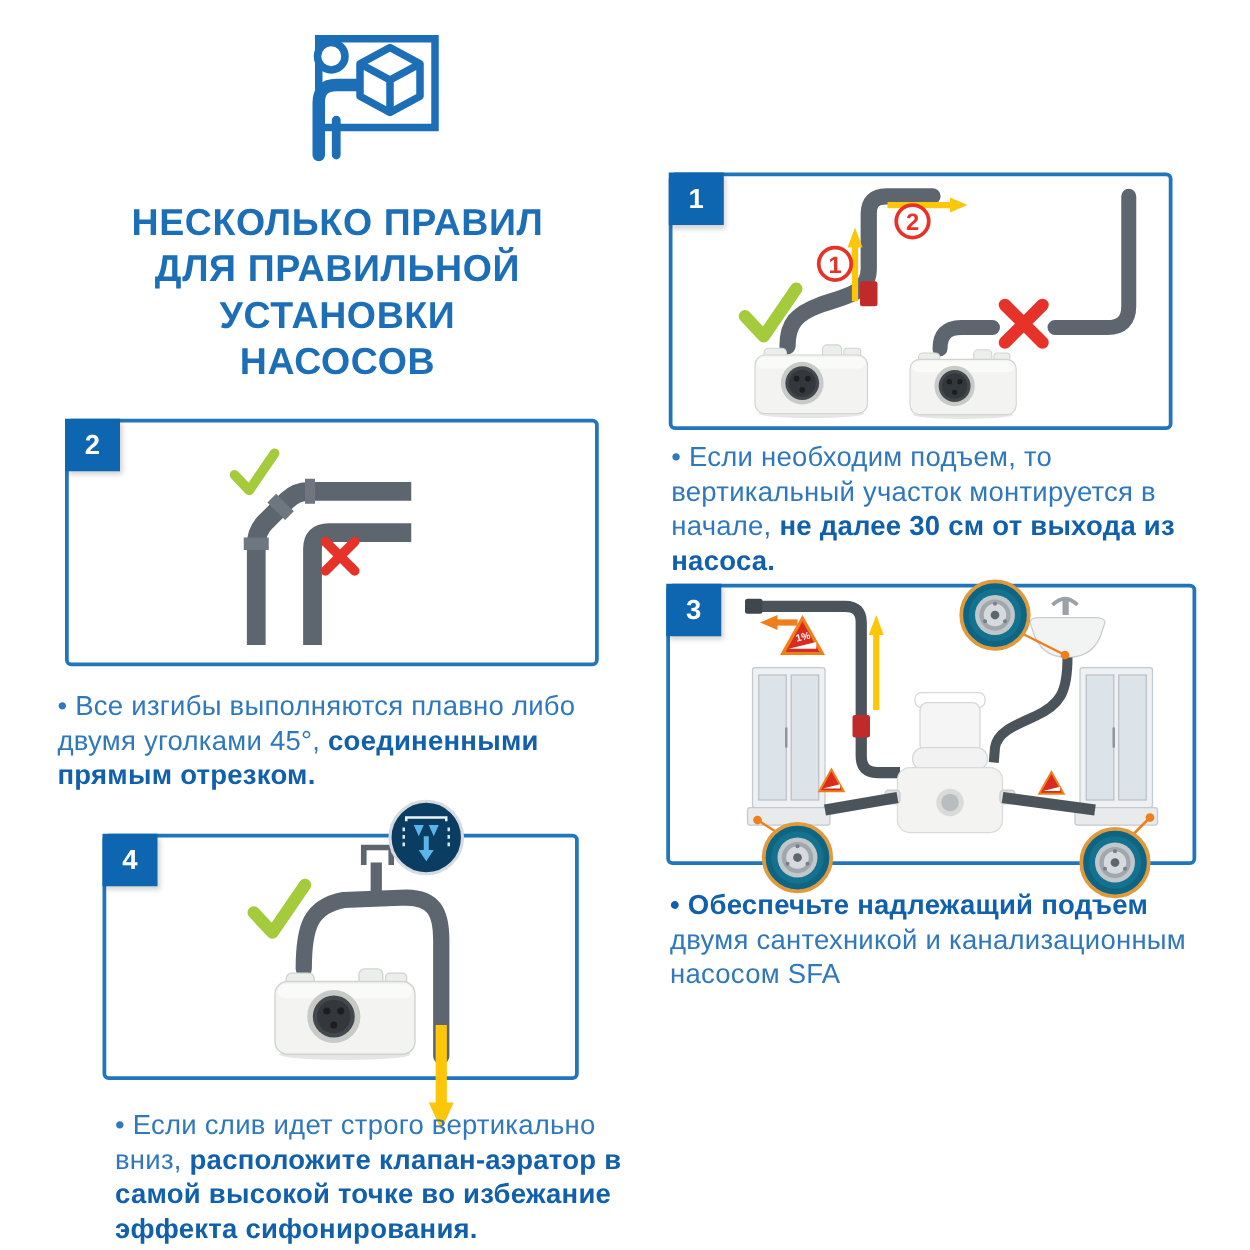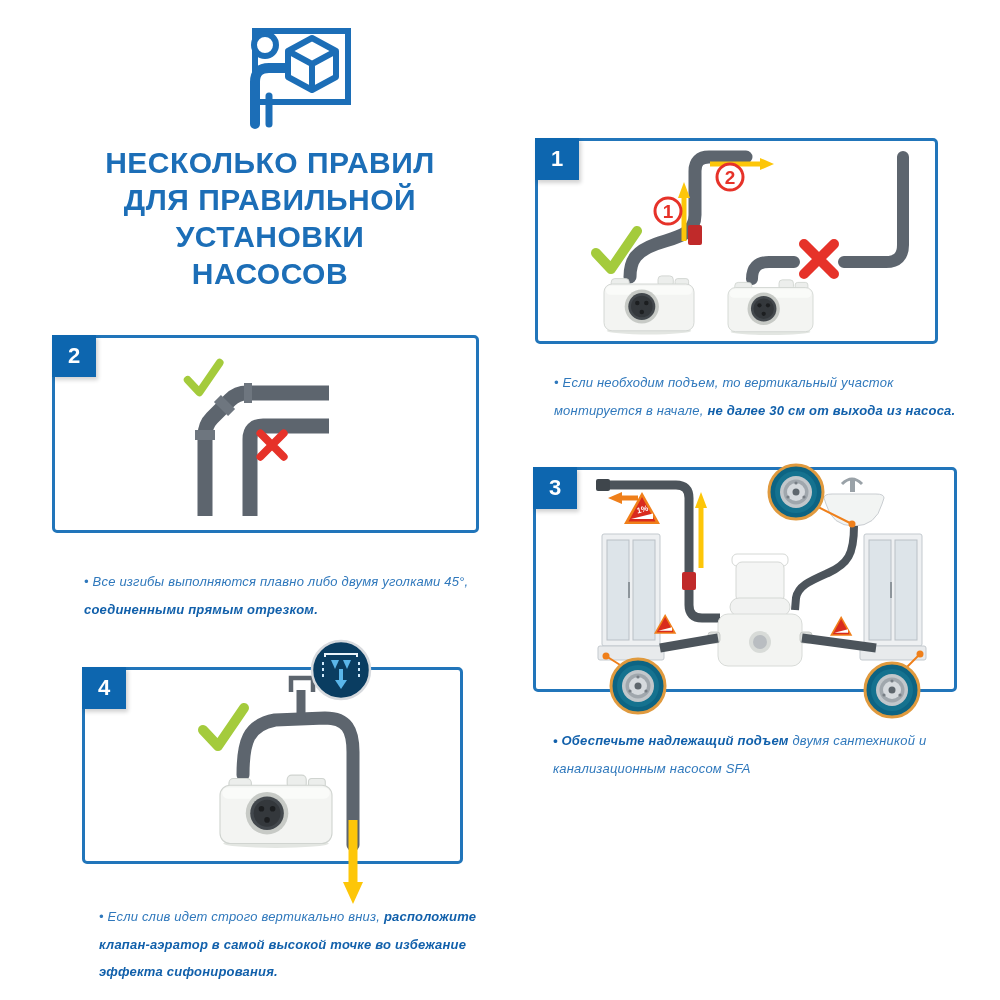--- a/index.html
+++ b/index.html
@@ -2,41 +2,41 @@
 <html><head>
 <meta charset="utf-8">
 <style>
   html,body{margin:0;padding:0;}
   body{width:1000px;height:1000px;background:#ffffff;font-family:"Liberation Sans",sans-serif;position:relative;overflow:hidden;}
   .abs{position:absolute;}
   svg{overflow:visible;display:block;}
 
   
   #presenter-icon{left:225px;top:26px;width:130px;height:102px;}
-  #main-title{left:55px;top:144px;width:430px;text-align:center;color:#1c6eb7;
+  #main-title{left:55px;top:160px;width:430px;text-align:center;color:#1c6eb7;
     font-size:30px;line-height:37px;font-weight:700;letter-spacing:.5px;white-space:pre-line;}
 
   
   .panel{position:absolute;background:#ffffff;border:3px solid #2175ba;border-radius:5px;}
   #panel-1{left:535px;top:138px;width:397px;height:200px;}
   #panel-2{left:52px;top:335px;width:421px;height:192px;}
   #panel-3{left:533px;top:467px;width:418px;height:219px;}
   #panel-4{left:82px;top:667px;width:375px;height:191px;}
   .badge{position:absolute;left:-3px;top:-3px;width:44px;height:42px;background:#0d66af;
     color:#ffffff;font-size:22px;font-weight:700;display:flex;align-items:center;justify-content:center;
     box-shadow:2px 3px 4px rgba(0,0,0,.18);}
   .scene{position:absolute;left:0;top:0;}
 
   
-  .caption{position:absolute;font-size:13px;line-height:27.5px;color:#2f78bc;letter-spacing:.2px;margin:17px;font-style:italic;}
+  .caption{position:absolute;font-size:22px;line-height:27.5px;color:#2f78bc;letter-spacing:.2px;margin:0;}
   .caption .bold{font-weight:700;color:#1160ab;}
   #caption-1{left:537px;top:352px;width:410px;}
-  #caption-2{left:67px;top:551px;width:445px;}
+  #caption-2{left:46px;top:551px;width:445px;}
   #caption-3{left:536px;top:710px;width:432px;}
-  #caption-4{left:82px;top:886px;width:412px;}
+  #caption-4{left:92px;top:886px;width:412px;}
 </style>
 </head>
 <body>
 
 <svg width="0" height="0" aria-hidden="true">
   <defs>
     <g id="pump">
       <ellipse cx="50" cy="62" rx="47" ry="4" fill="#e3e6e2"></ellipse>
       <rect x="8" y="4" width="20" height="12" rx="4" fill="#eceeec" stroke="#d0d4d0"></rect>
       <rect x="60" y="1" width="17" height="12" rx="4" fill="#eceeec" stroke="#d0d4d0"></rect>

